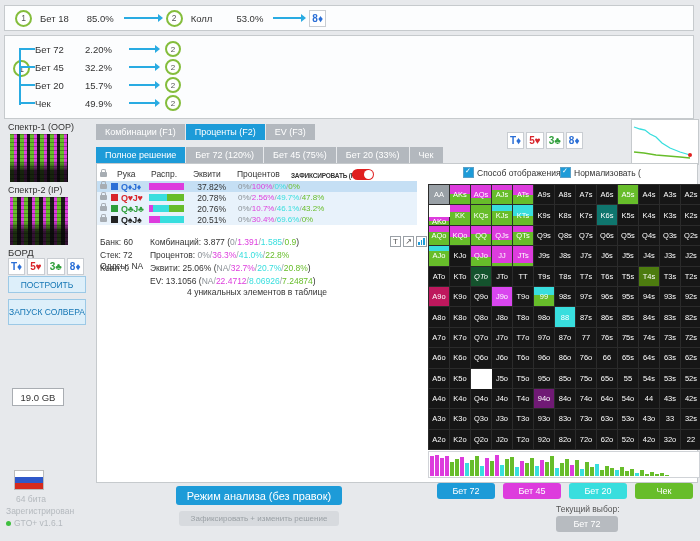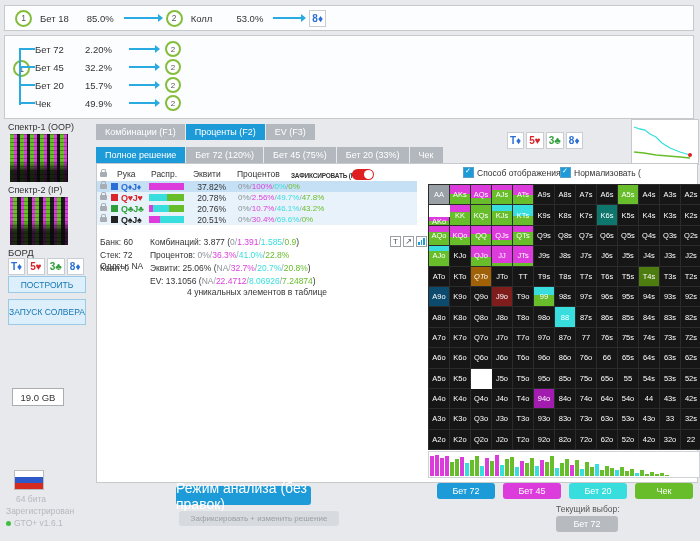--- a/index.html
+++ b/index.html
@@ -105,22 +105,22 @@
       justify-content:center;font-size:7.5px;color:#fff;box-sizing:border-box;cursor:pointer}
   #strip{position:absolute;left:428px;top:451px;width:272px;height:27px;background:#fff;
       border:1px solid #d0d3d7;display:flex;align-items:flex-end;gap:1px;padding:1px;box-sizing:border-box}
   .sbar{width:4px;flex:none}
   #action-buttons{position:absolute;left:437px;top:483px;display:flex;gap:8px}
   .abtn{width:58px;height:16px;border-radius:3px;color:#fff;font-size:9px;display:flex;
       align-items:center;justify-content:center;cursor:pointer}
   #current-label{position:absolute;left:556px;top:504px;font-size:8.5px;color:#555}
   #current-btn{position:absolute;left:556px;top:516px;width:62px;height:16px;background:#b7bbc0;color:#fff;
       border-radius:3px;font-size:9px;display:flex;align-items:center;justify-content:center;cursor:pointer}
-  #btn-analysis{position:absolute;left:176px;top:486px;width:135px;height:19px;background:#1d9bd8;color:#fff;
-      border-radius:3px;font-size:14px;display:flex;align-items:center;justify-content:center;cursor:pointer}
+  #btn-analysis{position:absolute;left:176px;top:486px;width:166px;height:19px;background:#1d9bd8;color:#fff;
+      border-radius:3px;font-size:11px;display:flex;align-items:center;justify-content:center;cursor:pointer}
   #btn-fix{position:absolute;left:179px;top:511px;width:160px;height:15px;background:#d7dade;color:#9aa0a5;
       border-radius:3px;font-size:8px;display:flex;align-items:center;justify-content:center;cursor:pointer}
 </style>
 </head>
 <body>
 
 <div id="line1" class="panel">
   <span class="node">1</span>
   <span class="ml8">Бет 18</span>
   <span class="ml18">85.0%</span>
@@ -344,35 +344,35 @@
     <div class="gcell" style="background: rgb(22, 22, 22);">J9s</div>
     <div class="gcell" style="background: rgb(22, 22, 22);">J8s</div>
     <div class="gcell" style="background: rgb(22, 22, 22);">J7s</div>
     <div class="gcell" style="background: rgb(22, 22, 22);">J6s</div>
     <div class="gcell" style="background: rgb(22, 22, 22);">J5s</div>
     <div class="gcell" style="background: rgb(22, 22, 22);">J4s</div>
     <div class="gcell" style="background: rgb(22, 22, 22);">J3s</div>
     <div class="gcell" style="background: rgb(22, 22, 22);">J2s</div>
     <div class="gcell" style="background: rgb(22, 22, 22);">ATo</div>
     <div class="gcell" style="background: rgb(22, 22, 22);">KTo</div>
-    <div class="gcell" style="background: #a16207; font-style: italic;">QTo</div>
+    <div class="gcell" style="background: #14532d; font-style: italic;">QTo</div>
     <div class="gcell" style="background: rgb(22, 22, 22);">JTo</div>
     <div class="gcell" style="background: rgb(22, 22, 22);">TT</div>
     <div class="gcell" style="background: rgb(22, 22, 22);">T9s</div>
     <div class="gcell" style="background: rgb(22, 22, 22);">T8s</div>
     <div class="gcell" style="background: rgb(22, 22, 22);">T7s</div>
     <div class="gcell" style="background: rgb(22, 22, 22);">T6s</div>
     <div class="gcell" style="background: rgb(22, 22, 22);">T5s</div>
     <div class="gcell" style="background: #4d7c0f;">T4s</div>
     <div class="gcell" style="background: rgb(22, 22, 22);">T3s</div>
     <div class="gcell" style="background: rgb(22, 22, 22);">T2s</div>
-    <div class="gcell" style="background: #0c4a6e;">A9o</div>
+    <div class="gcell" style="background: #be185d;">A9o</div>
     <div class="gcell" style="background: rgb(22, 22, 22);">K9o</div>
     <div class="gcell" style="background: rgb(22, 22, 22);">Q9o</div>
-    <div class="gcell" style="background: #7f1d1d;">J9o</div>
+    <div class="gcell" style="background: #d946ef;">J9o</div>
     <div class="gcell" style="background: rgb(22, 22, 22);">T9o</div>
     <div class="gcell" style="background: linear-gradient(rgb(56, 222, 222) 0px, rgb(56, 222, 222) 40%, rgb(103, 189, 42) 40%, rgb(103, 189, 42) 100%);">99</div>
     <div class="gcell" style="background: rgb(22, 22, 22);">98s</div>
     <div class="gcell" style="background: rgb(22, 22, 22);">97s</div>
     <div class="gcell" style="background: rgb(22, 22, 22);">96s</div>
     <div class="gcell" style="background: rgb(22, 22, 22);">95s</div>
     <div class="gcell" style="background: rgb(22, 22, 22);">94s</div>
     <div class="gcell" style="background: rgb(22, 22, 22);">93s</div>
     <div class="gcell" style="background: rgb(22, 22, 22);">92s</div>
     <div class="gcell" style="background: rgb(22, 22, 22);">A8o</div>
@@ -425,21 +425,21 @@
     <div class="gcell" style="background: rgb(22, 22, 22);">65o</div>
     <div class="gcell" style="background: rgb(22, 22, 22);">55</div>
     <div class="gcell" style="background: rgb(22, 22, 22);">54s</div>
     <div class="gcell" style="background: rgb(22, 22, 22);">53s</div>
     <div class="gcell" style="background: rgb(22, 22, 22);">52s</div>
     <div class="gcell" style="background: rgb(22, 22, 22);">A4o</div>
     <div class="gcell" style="background: rgb(22, 22, 22);">K4o</div>
     <div class="gcell" style="background: rgb(22, 22, 22);">Q4o</div>
     <div class="gcell" style="background: rgb(22, 22, 22);">J4o</div>
     <div class="gcell" style="background: rgb(22, 22, 22);">T4o</div>
-    <div class="gcell" style="background: #a21caf;">94o</div>
+    <div class="gcell" style="background: #701a75;">94o</div>
     <div class="gcell" style="background: rgb(22, 22, 22);">84o</div>
     <div class="gcell" style="background: rgb(22, 22, 22);">74o</div>
     <div class="gcell" style="background: rgb(22, 22, 22);">64o</div>
     <div class="gcell" style="background: rgb(22, 22, 22);">54o</div>
     <div class="gcell" style="background: rgb(22, 22, 22);">44</div>
     <div class="gcell" style="background: rgb(22, 22, 22);">43s</div>
     <div class="gcell" style="background: rgb(22, 22, 22);">42s</div>
     <div class="gcell" style="background: rgb(22, 22, 22);">A3o</div>
     <div class="gcell" style="background: rgb(22, 22, 22);">K3o</div>
     <div class="gcell" style="background: rgb(22, 22, 22);">Q3o</div>

